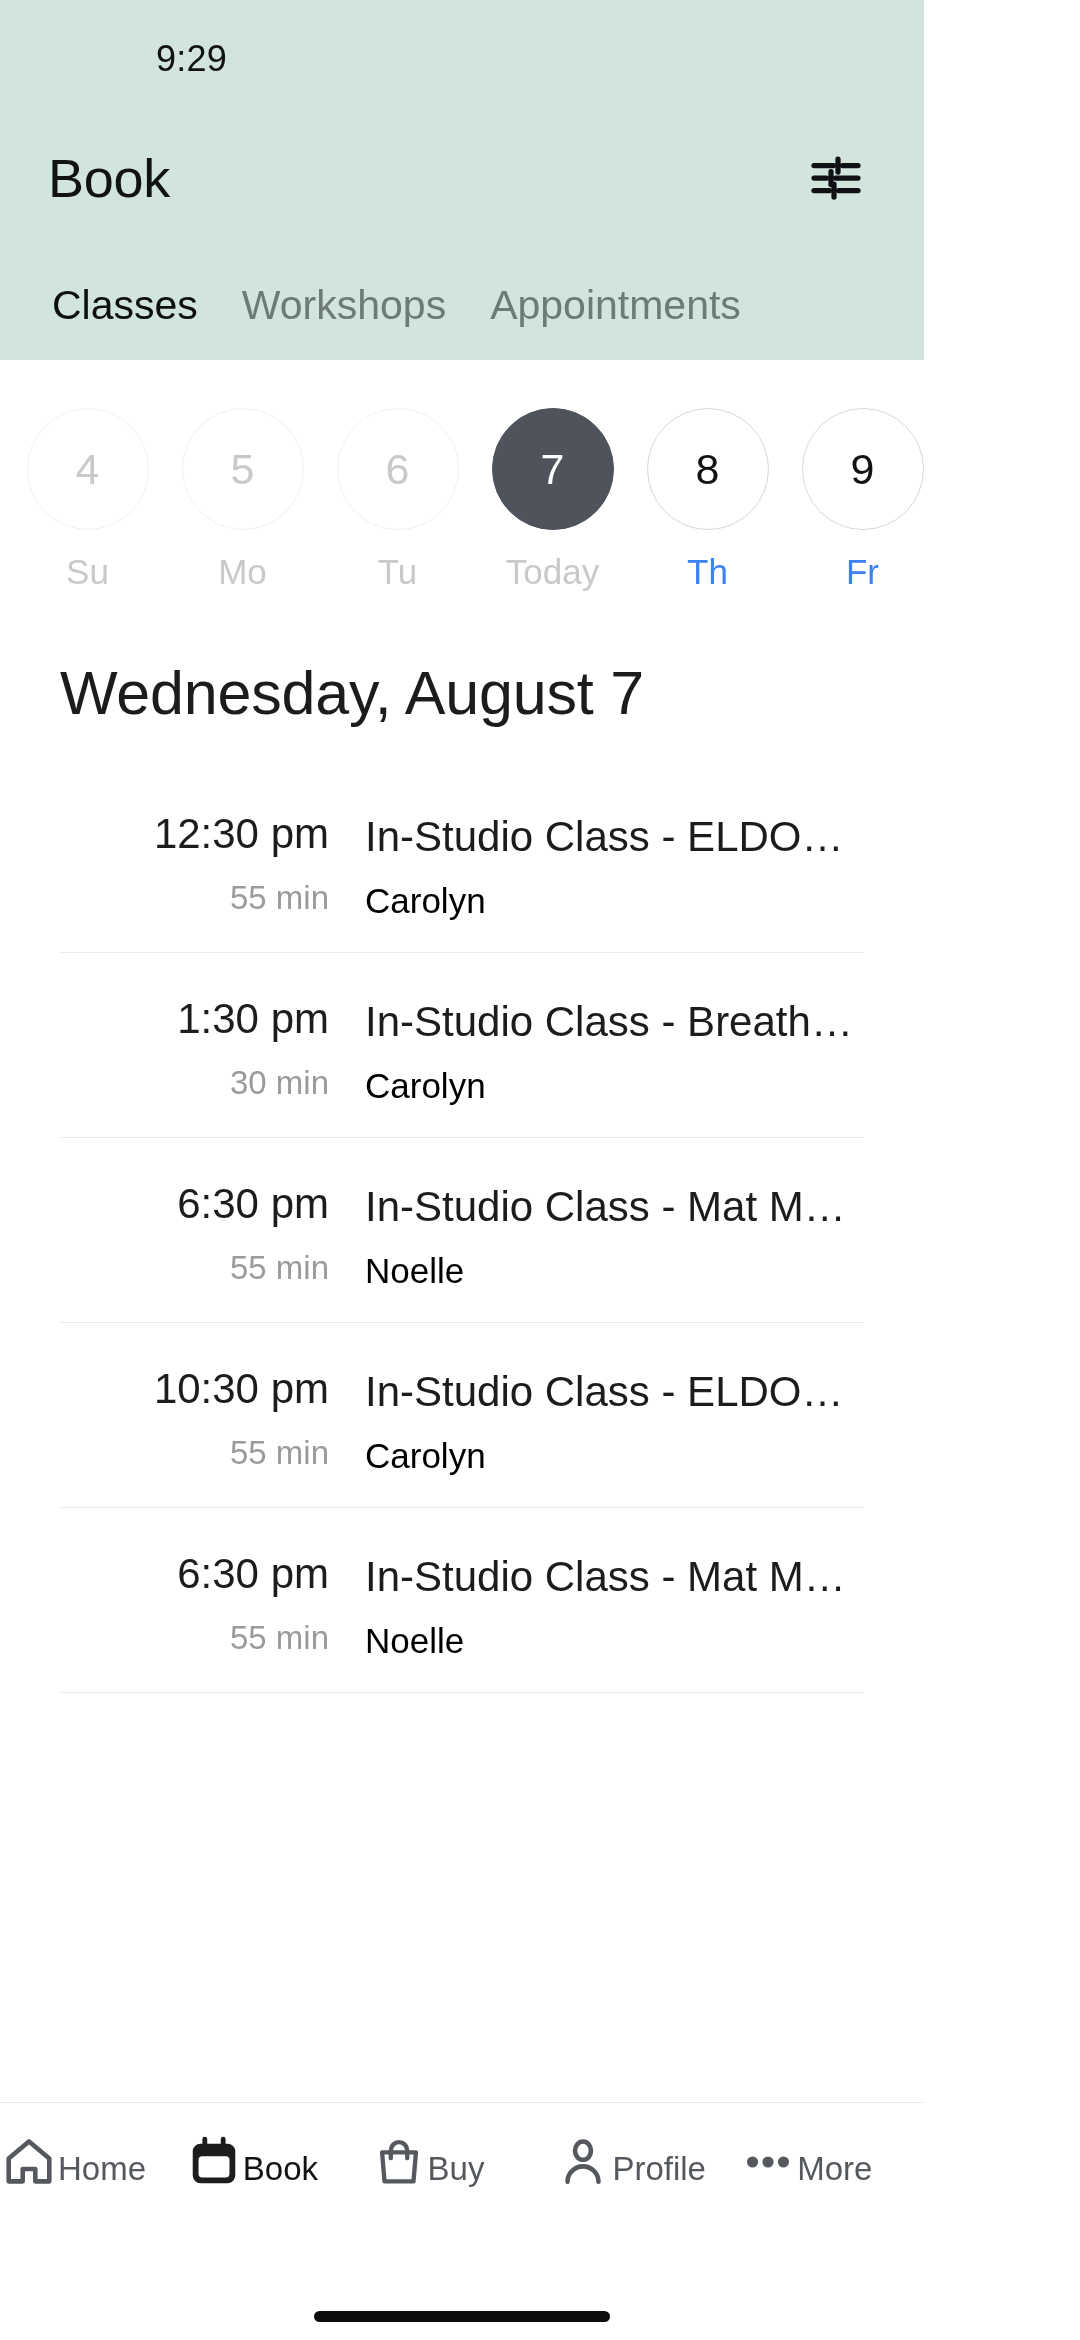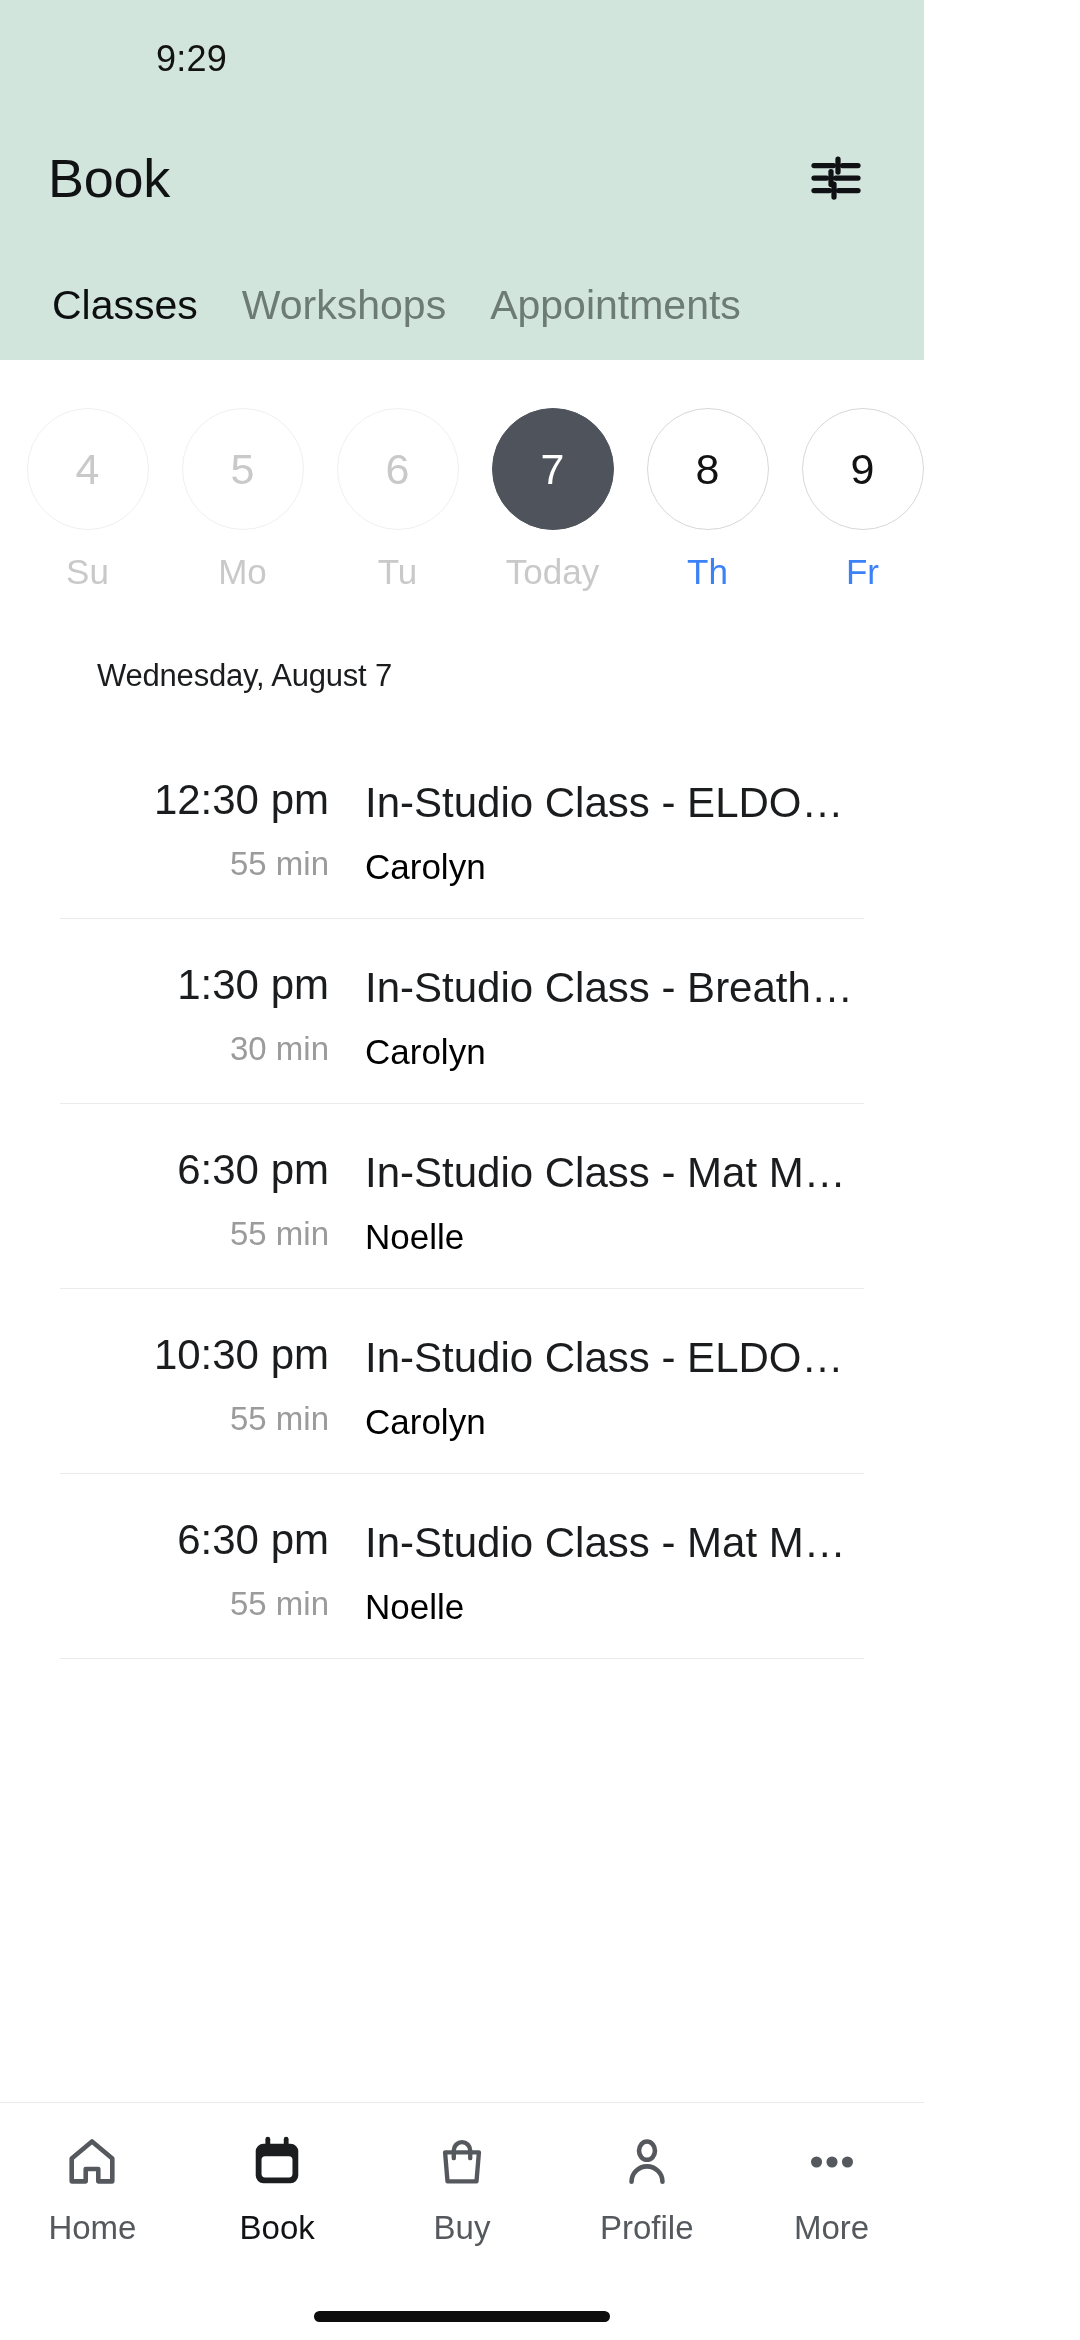--- a/index.html
+++ b/index.html
@@ -138,26 +138,25 @@
   .daylabel {
     margin-top: 22px;
     font-size: 35px;
     color: #8d8d8d;
   }
   .daylabel.muted { color: #c9c9c9; }
   .daylabel.strong { color: #3b82f6; }
 
   
   .day-heading {
-    font-size: 31px;
+    font-size: 61px;
     color: #1a1c1e;
     padding: 66px 0 0 60px;
     letter-spacing: -0.2px;
     flex: 0 0 auto;
-    margin-left: 37px;
   }
 
   
   .list {
     flex: 1 1 auto;
     padding: 40px 0 0 0;
     overflow: hidden;
   }
   .row {
     display: flex;
@@ -215,21 +214,21 @@
     height: 190px;
     display: flex;
     align-items: flex-start;
     padding-top: 26px;
     box-sizing: border-box;
     background: #ffffff;
   }
   .navitem {
     flex: 1 1 0;
     display: flex;
-    flex-direction: column;
+    flex-direction: row;
     align-items: center;
     cursor: pointer;
   }
   .navicon {
     height: 66px;
     display: flex;
     align-items: center;
     justify-content: center;
   }
   .navicon svg { display: block; }

